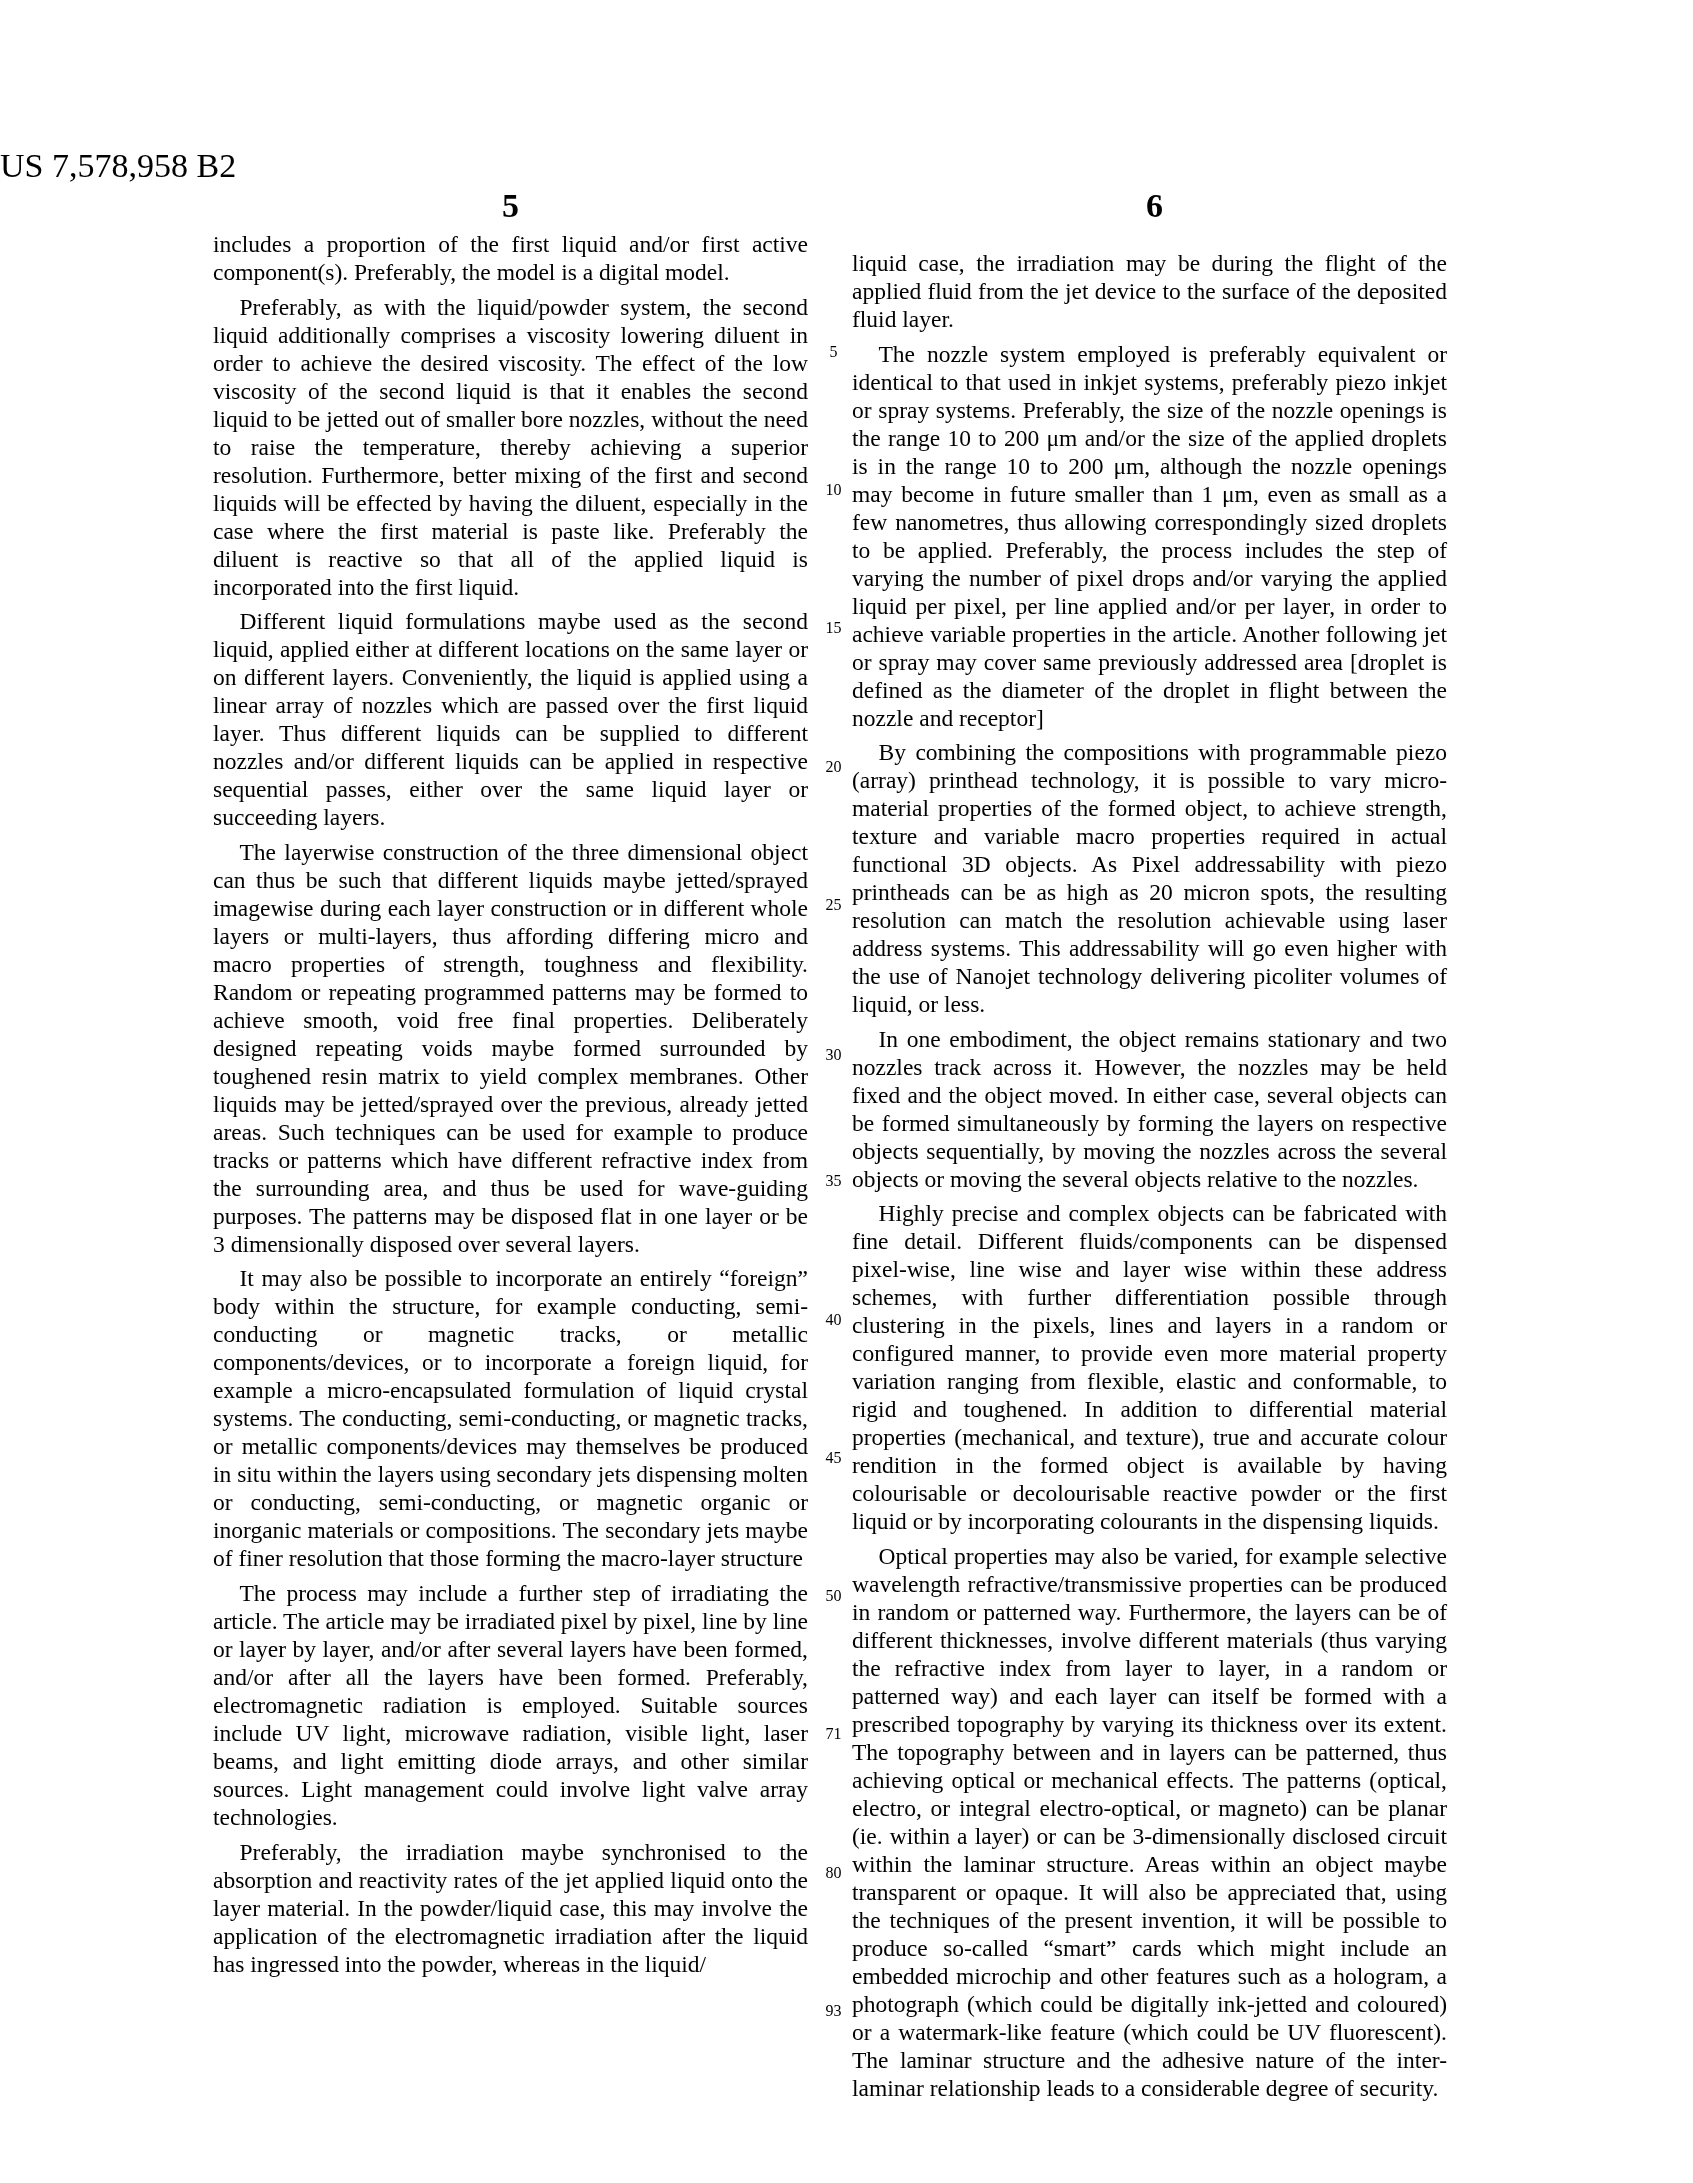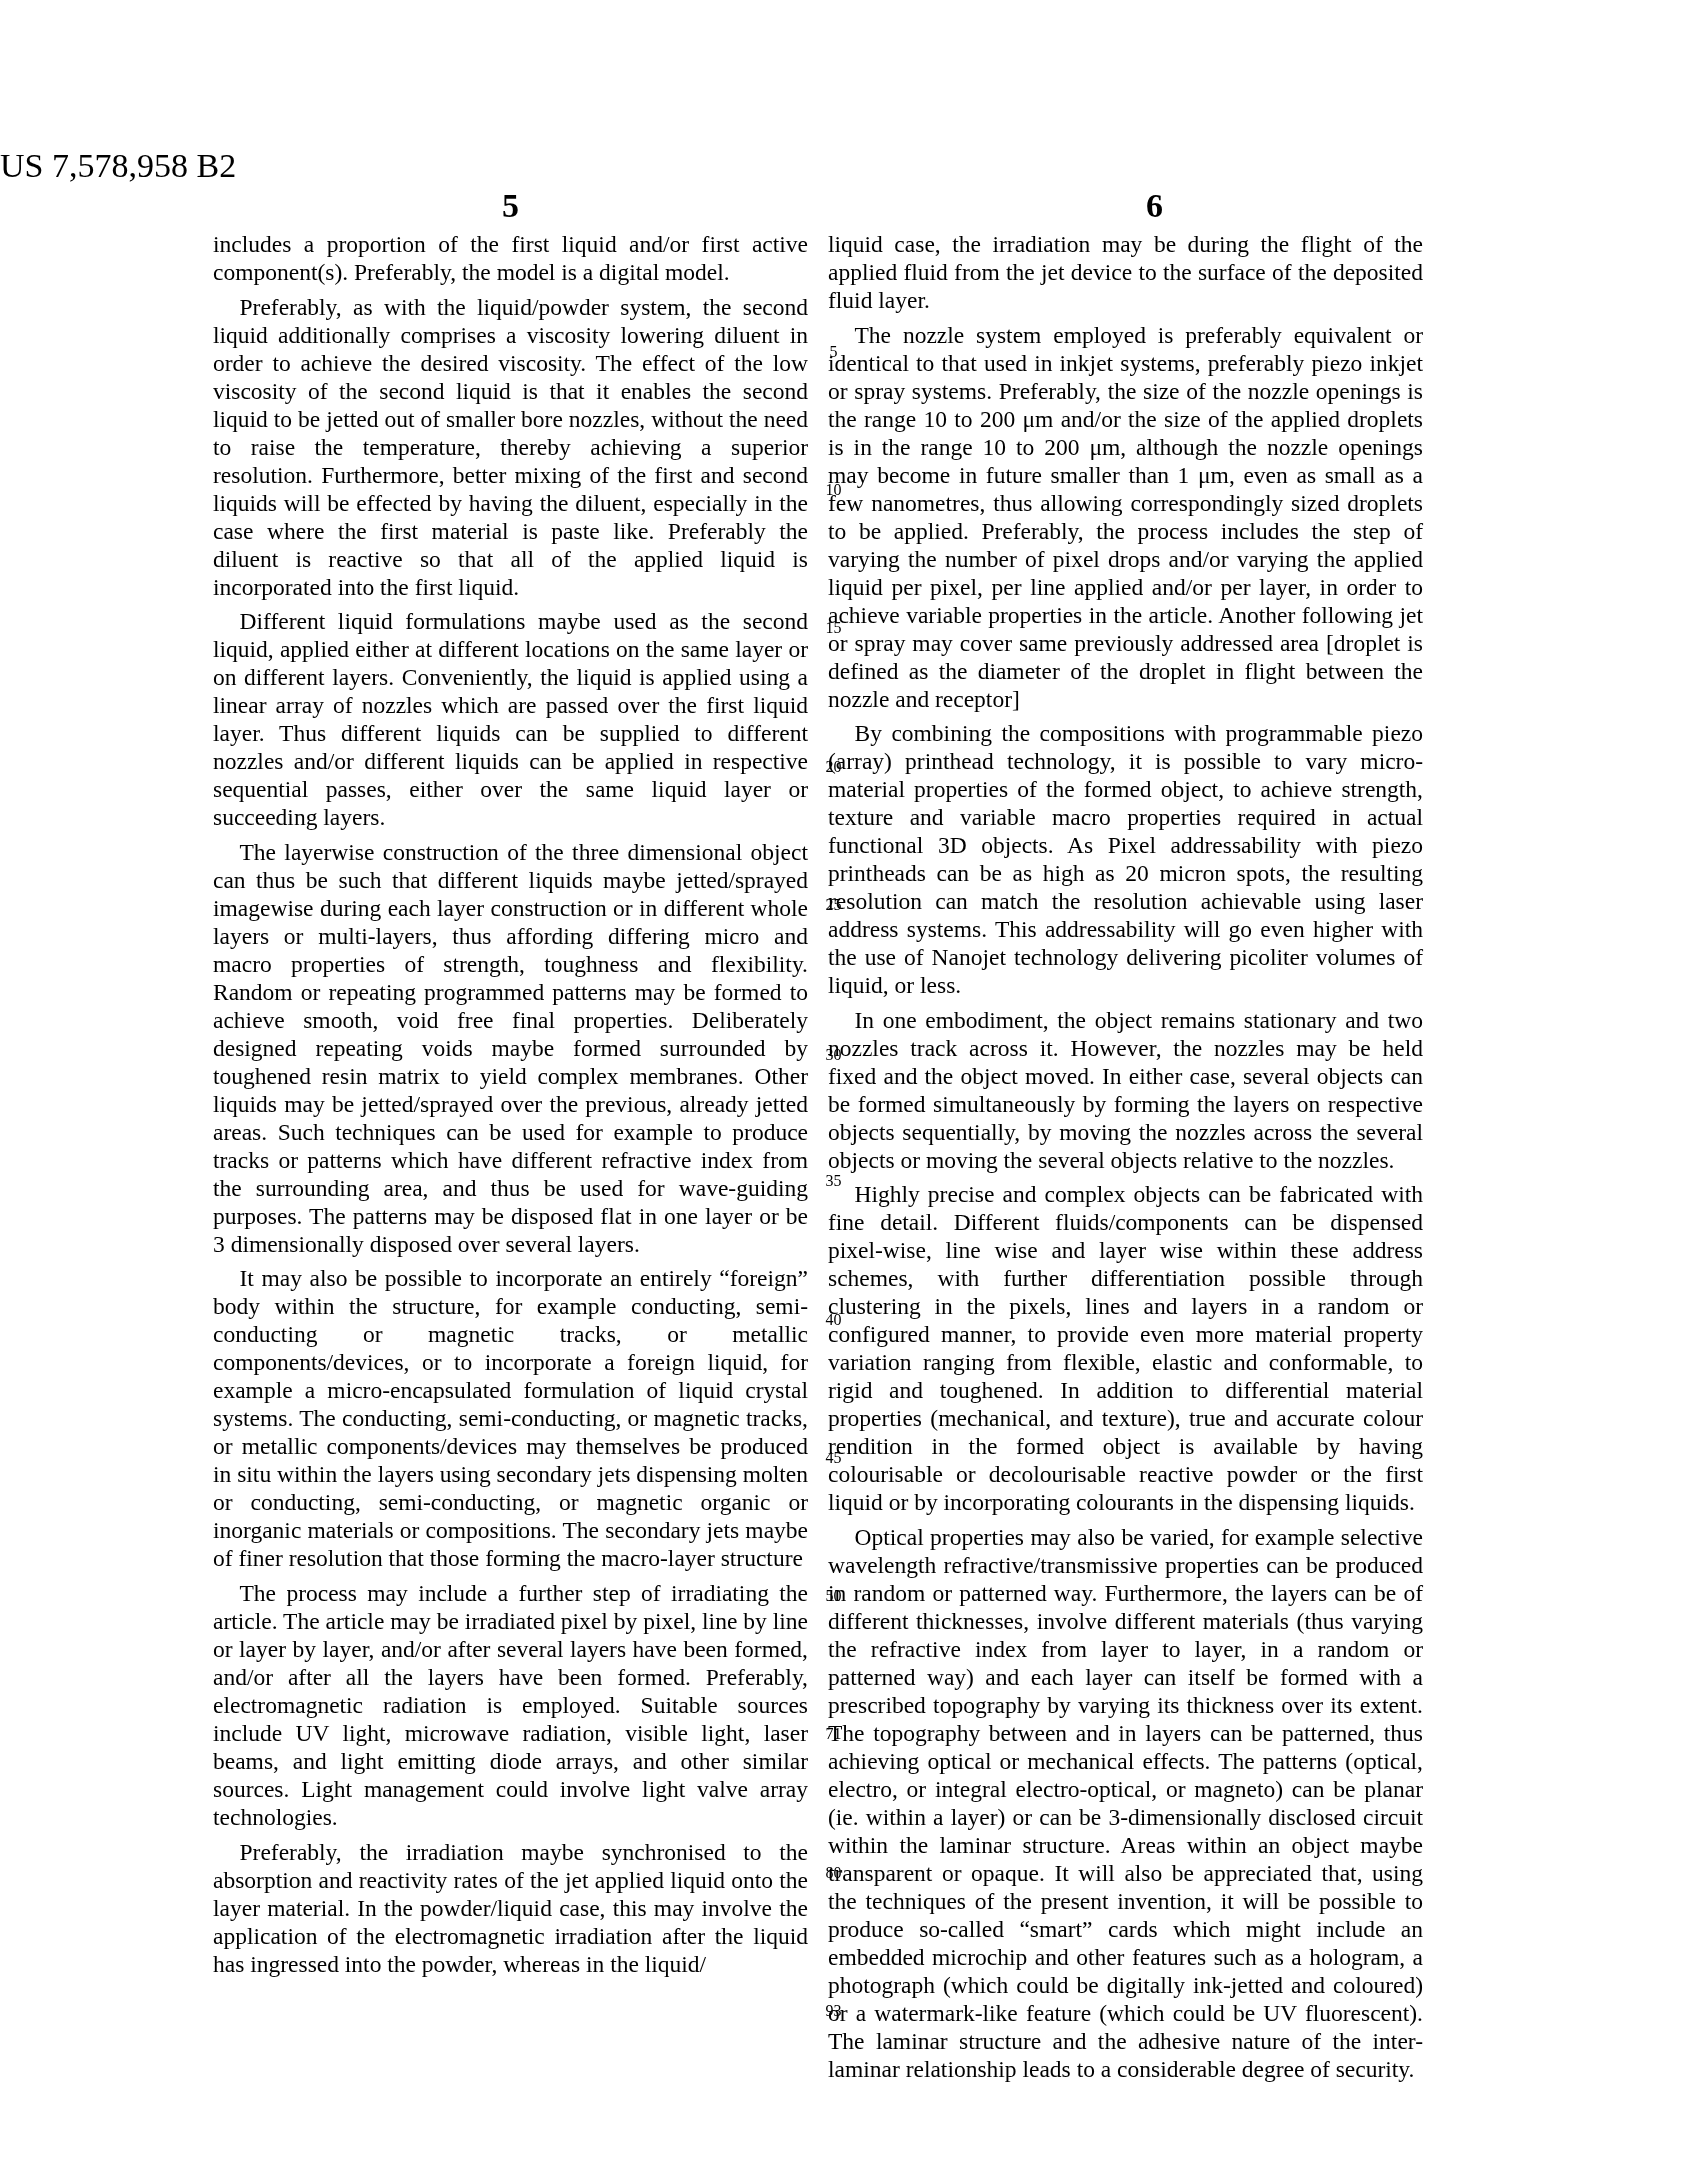--- a/index.html
+++ b/index.html
@@ -4,21 +4,21 @@
 <style>
   html, body { margin: 0; padding: 0; background: #ffffff; }
   body { width: 1694px; height: 2183px; position: relative; overflow: hidden; color: #000; }
   .page { position: absolute; left: 0; top: 0; width: 1694px; height: 2183px; font-family: "Liberation Serif", "DejaVu Serif", serif; }
   .patent-number { position: absolute; top: 147px; left: 0; width: 1694px; text-align: left; font-size: 34px; letter-spacing: 0px; }
   .col-num { position: absolute; top: 187px; font-size: 34px; font-weight: bold; text-align: center; width: 79px; }
   .col-num.left { left: 471px; }
   .col-num.right { left: 1115px; }
   .column { position: absolute; top: 230px; width: 595px; font-size: 23.5px; line-height: 28px; text-align: justify; hyphens: none; }
   .column.left { left: 213px; }
-  .column.right { left: 828px; }
+  .column.right { left: 852px; margin-top: 19px; }
   .column p { margin: 0 0 6.6px 0; text-indent: 26.5px; }
   .column p.cont { text-indent: 0; }
   .line-numbers { position: absolute; left: 815px; top: 0; width: 37px; height: 2183px; }
   .line-numbers span { position: absolute; left: 0; width: 37px; text-align: center; font-size: 16px; }
 </style>
 </head>
 <body>
 
 <div class="page">
   <div class="patent-number">US 7,578,958 B2</div>

